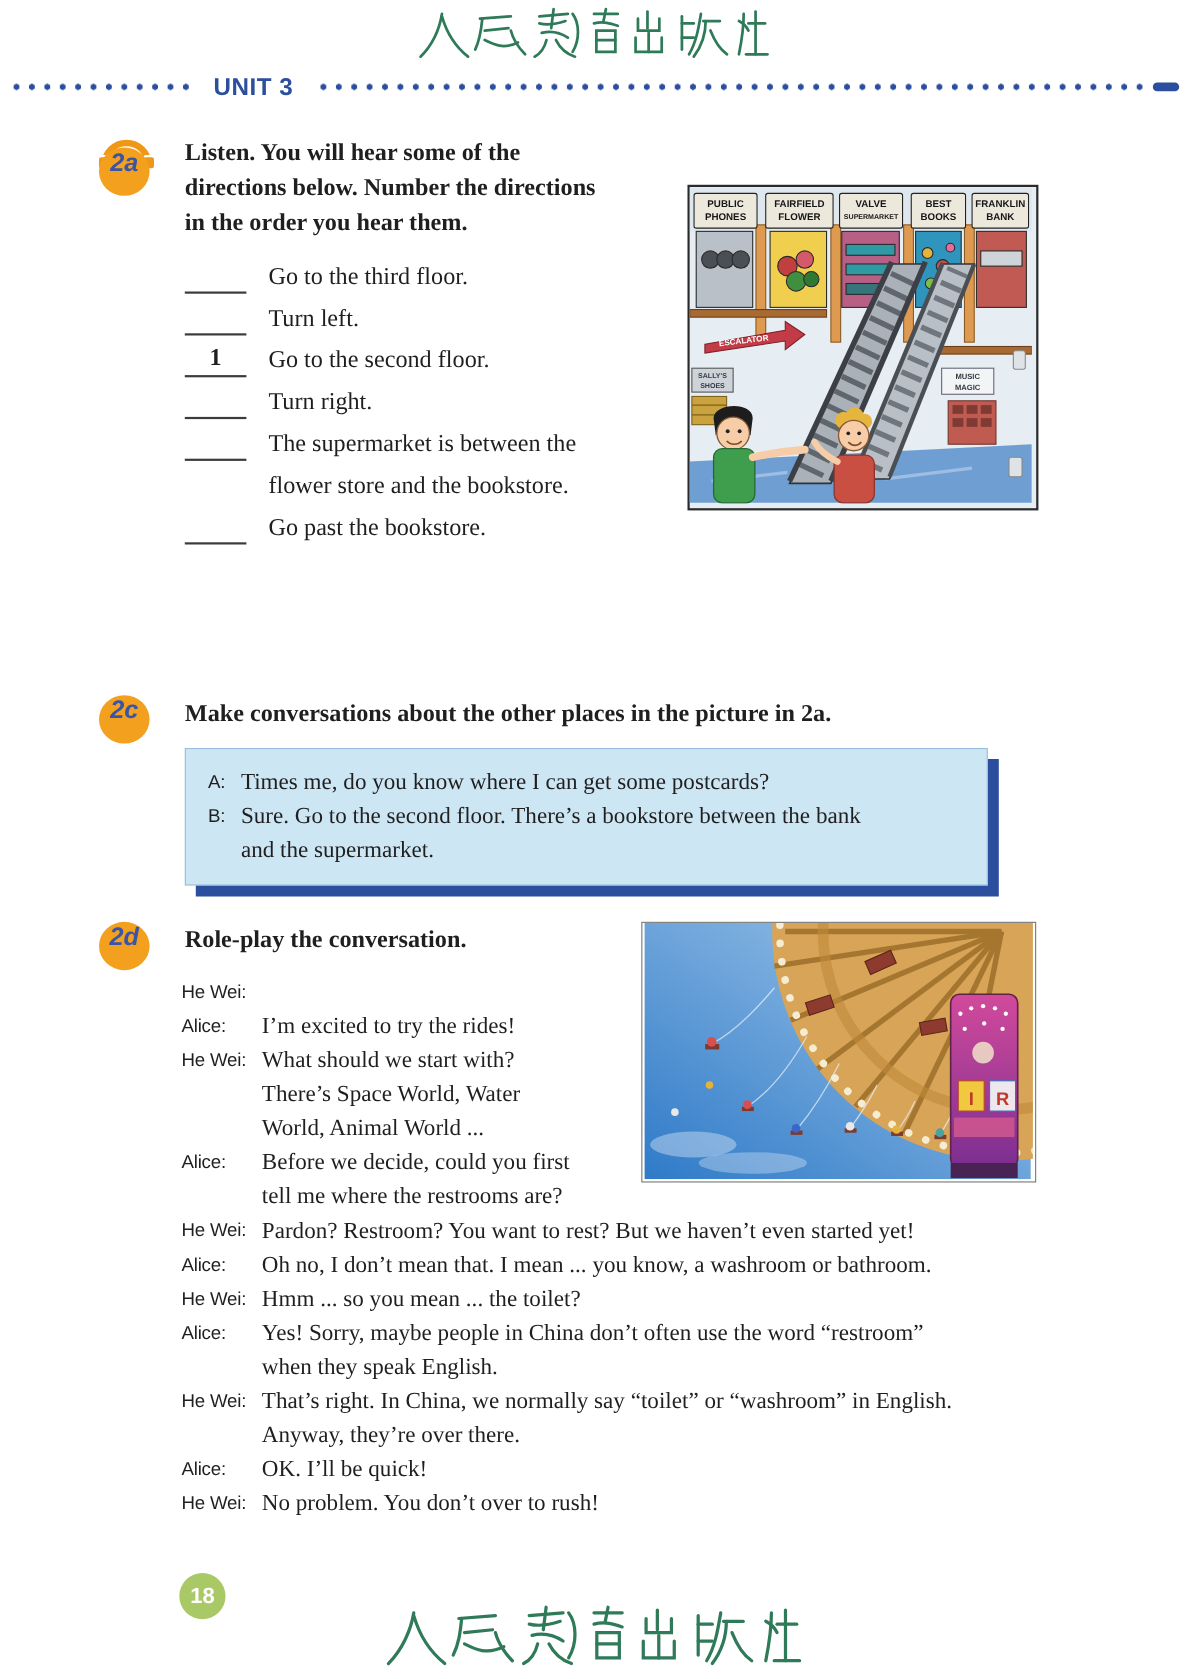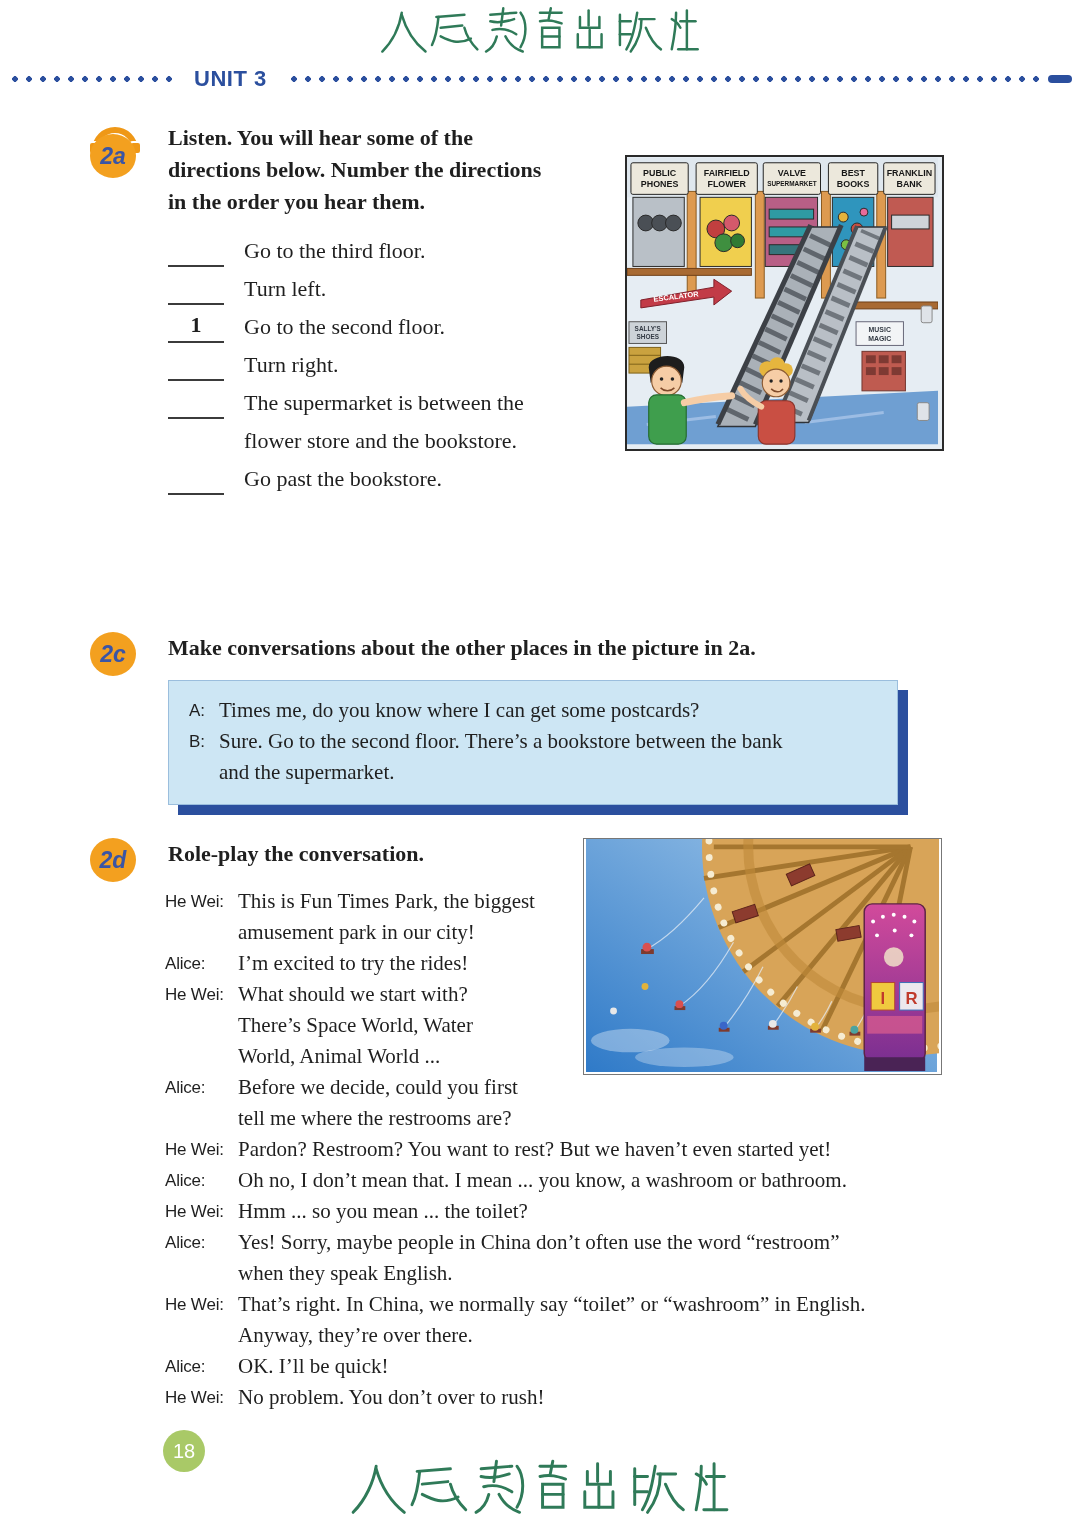--- a/index.html
+++ b/index.html
@@ -23,56 +23,56 @@
   .end-dash{width:24px;height:8px;border-radius:4px;background:#2b4f9e;margin-left:2px;}
 
   
   .section{position:absolute;left:88px;right:40px;}
   .sec-2a{top:122px;}
   .sec-2b{top:528px;}
   .sec-2c{top:632px;}
   .sec-2d{top:838px;}
   .badge{position:absolute;left:0;top:-2px;width:56px;height:60px;}
   .badge .circle{position:absolute;left:2px;top:14px;width:46px;height:44px;border-radius:50%;
-                 background:#f3a01f;display:flex;align-items:center;justify-content:center;}
+                 background:#f3a01f;display:flex;justify-content:center;}
   .badge .circle span{font-family:"Liberation Sans",sans-serif;font-weight:bold;font-style:italic;
                       font-size:23px;color:#3a55a5;}
   .badge svg.phones{position:absolute;left:0;top:0;}
   .sec-content{margin-left:80px;}
   .instruction{font-weight:bold;font-size:22px;line-height:32px;white-space:pre-line;max-width:640px;}
 
   
   .items{margin-top:14px;}
   .item-row{display:flex;align-items:flex-start;}
   .item-blank{flex:0 0 56px;height:33px;border-bottom:2px solid #3b3b3b;margin-right:20px;
               text-align:center;font-size:22px;line-height:34px;font-weight:600;}
   .item-text{font-size:22px;line-height:38px;white-space:pre-line;}
 
   
-  .mall-pic{position:absolute;left:625px;top:155px;width:315px;height:292px;border:2px solid #2a2a2a;background:#e6edf3;}
+  .mall-pic{position:absolute;left:625px;top:168px;width:315px;height:292px;border:2px solid #2a2a2a;background:#e6edf3;}
 
   
   .dialog-box{margin-top:16px;width:688px;background:#cde6f4;border:1px solid #9bbedd;
               box-shadow:10px 10px 0 #2b4f9e;padding:14px 20px 16px 20px;}
   .box-row{display:flex;align-items:flex-start;}
   .box-speaker{flex:0 0 30px;font-family:"Liberation Sans",sans-serif;font-size:17px;line-height:31px;}
   .box-text{font-size:21px;line-height:31px;white-space:pre-line;}
 
   
   .park-photo{position:absolute;left:583px;top:838px;width:357px;height:235px;border:1px solid #777;}
   .dialogue{margin-top:16px;margin-left:-3px;}
   .dlg-row{display:flex;align-items:flex-start;}
   .dlg-speaker{flex:0 0 73px;font-family:"Liberation Sans",sans-serif;font-size:17px;line-height:31px;
                letter-spacing:-.2px;}
   .dlg-text{font-size:21px;line-height:31px;white-space:pre-line;}
 
   
   .page-badge{position:absolute;left:163px;top:1430px;width:42px;height:42px;border-radius:50%;
               background:#a9c967;display:flex;align-items:center;justify-content:center;}
-  .page-badge span{font-family:"Liberation Sans",sans-serif;font-weight:normal;font-size:20px;color:#ffffff;}
+  .page-badge span{font-family:"Liberation Sans",sans-serif;font-weight:bold;font-size:20px;color:#ffffff;}
 
   svg text{font-family:"Liberation Sans",sans-serif;}
 </style>
 </head>
 <body>
 
 <div class="page">
 
   <div class="calli calli-top" title="人民教育出版社">
     <span class="sr-only">人民教育出版社</span>
@@ -327,22 +327,20 @@
       <div class="circle" style="top:2px;">
           <span>2d</span>
         </div>
     </div>
     <div class="sec-content">
       <div class="instruction" style="max-width:420px;">Role-play the conversation.</div>
       <div class="dialogue">
 
           <div class="dlg-row">
             <span class="dlg-speaker">He Wei:</span>
-            <span class="dlg-text">This is Fun Times Park, the biggest
-amusement park in our city!</span>
           </div>
 
           <div class="dlg-row">
             <span class="dlg-speaker">Alice:</span>
             <span class="dlg-text">I’m excited to try the rides!</span>
           </div>
 
           <div class="dlg-row">
             <span class="dlg-speaker">He Wei:</span>
             <span class="dlg-text">What should we start with?

